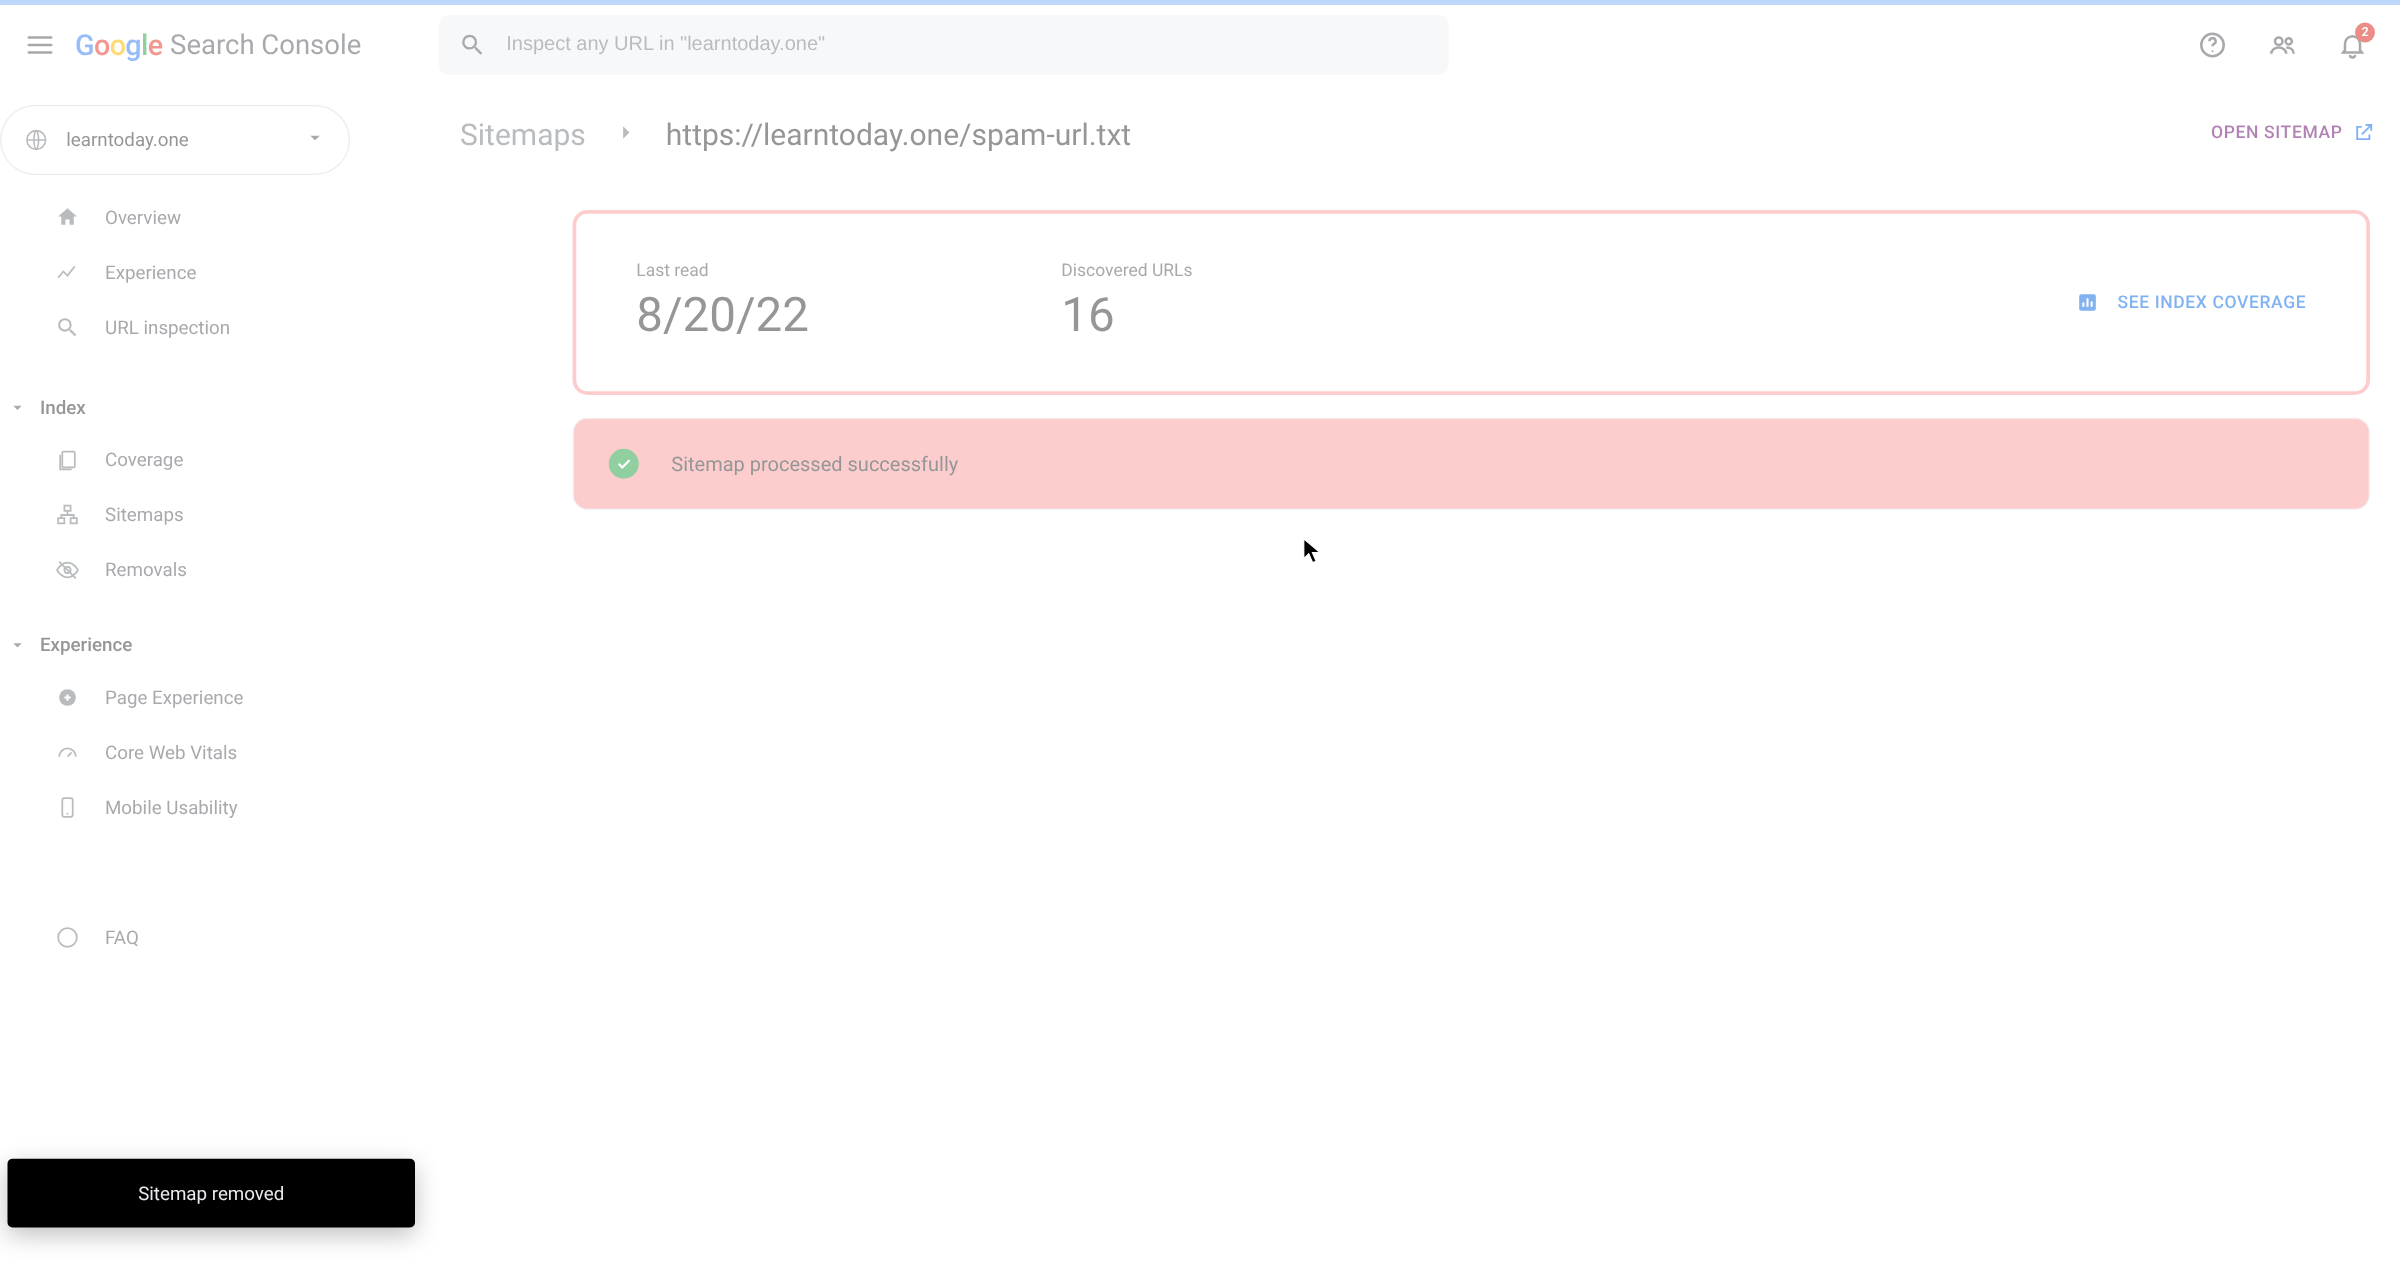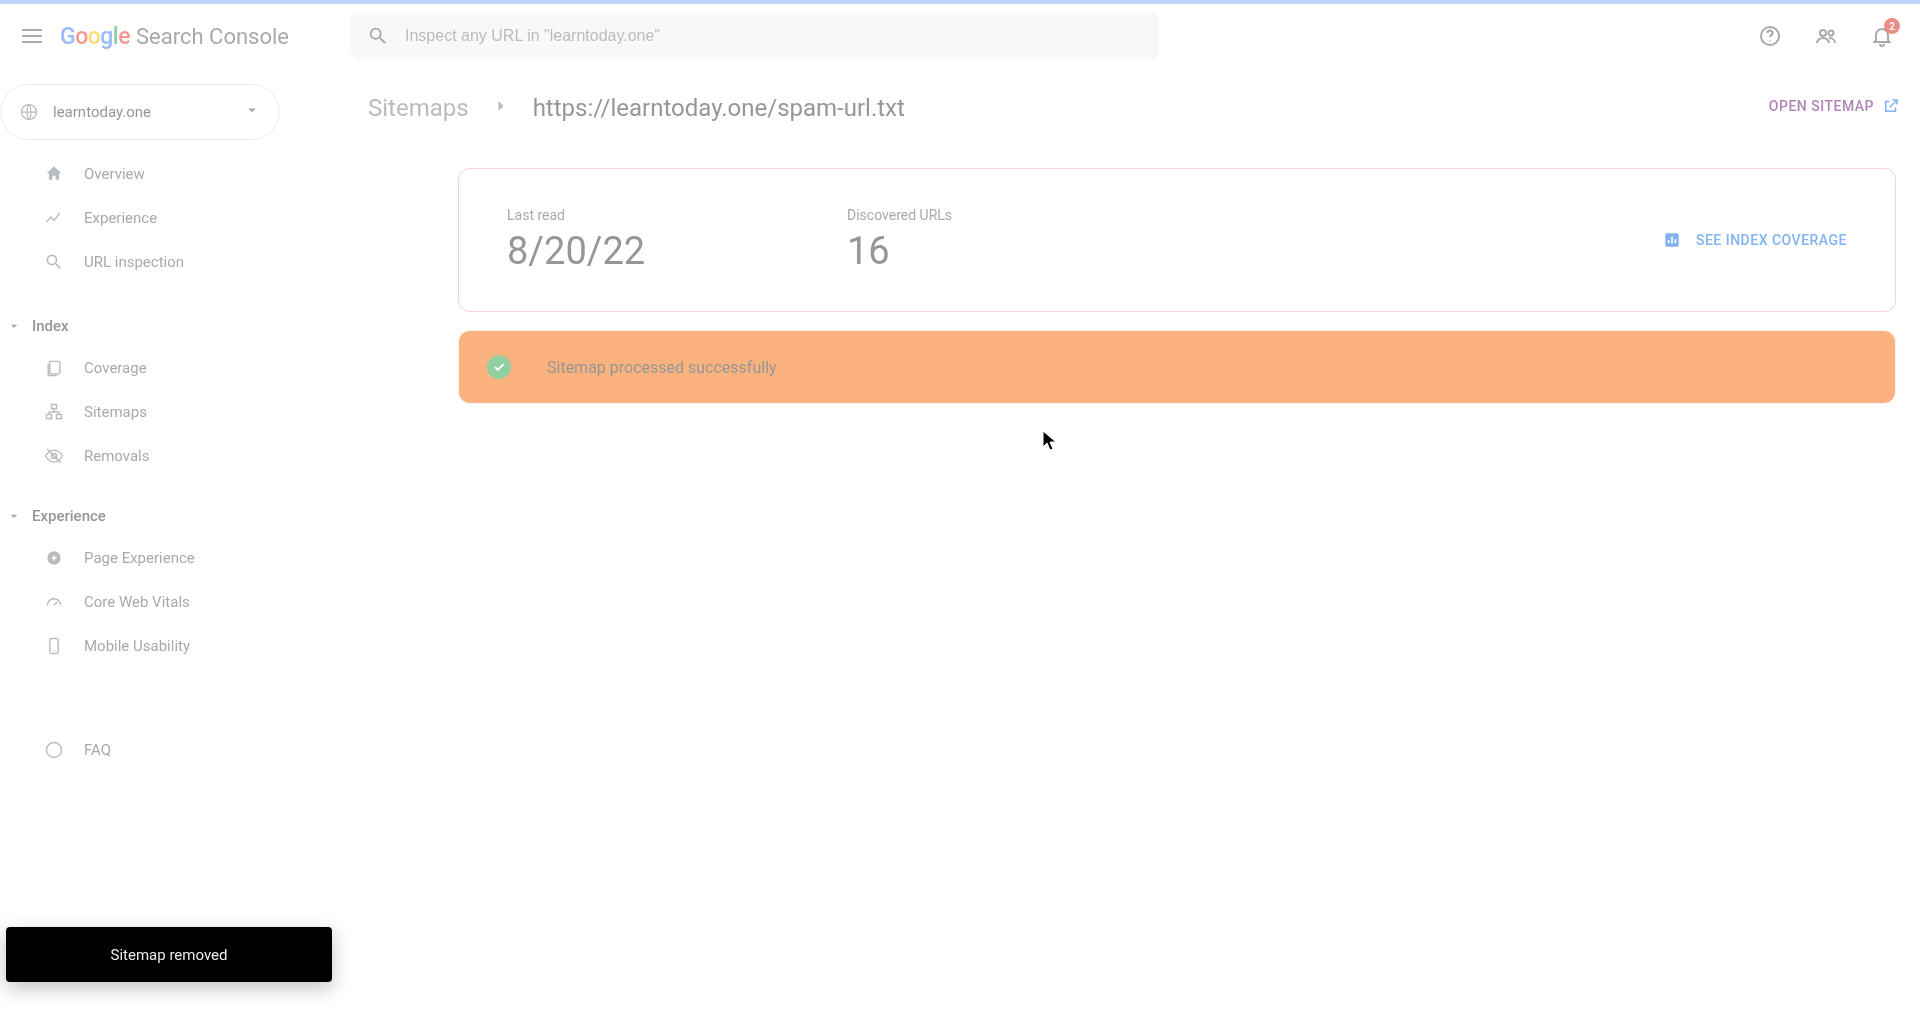--- a/index.html
+++ b/index.html
@@ -76,37 +76,37 @@
   .crumb-root { font-size:24px; color:#80868b; cursor:pointer; }
   .crumb-chev svg{width:20px;height:20px;fill:#80868b;}
   .crumb-curr { font-size:24px; color:#3c4043; }
   .open-sitemap {
     position:absolute; right:10px; top:2px; display:flex; align-items:center; gap:8px;
     color:#701a75; font-size:14px; font-weight:500; letter-spacing:0.5px; cursor:pointer; height:48px; padding:0 10px;
   }
   .open-sitemap svg{width:18px;height:18px;fill:none;stroke:#1a73e8;stroke-width:2;}
 
   .card {
-    background:#fff; border:1px solid #fca5a5; border-radius:12px;
+    background:#fff; border:3px solid #fca5a5; border-radius:12px;
     margin-top:32px; margin-left:90px; margin-right:0;
     display:flex; align-items:center; padding:38px 48px;
   }
   .metric { flex:0 0 340px; }
   .metric-label { font-size:14px; color:#5f6368; margin-bottom:6px; }
   .metric-value { font-size:38px; color:#3c4043; font-weight:400; }
   .card-action {
     margin-left:auto; display:flex; align-items:center; gap:14px;
     color:#1a73e8; font-size:14px; font-weight:500; letter-spacing:0.5px; cursor:pointer;
   }
   .card-action svg{width:20px;height:20px;fill:#1a73e8;}
 
   .status-card {
-    background:#f97316; border:1px solid #e8eaed; border-radius:12px;
+    background:#fca5a5; border:1px solid #e8eaed; border-radius:12px;
     margin-top:18px; margin-left:90px;
-    display:flex; align-items:center; height:74px; padding:0 28px; gap:36px;
+    display:flex; align-items:center; height:74px; padding:0 28px; gap:26px;
   }
   .status-icon{width:24px;height:24px;border-radius:50%;background:#34a853;display:flex;align-items:center;justify-content:center;}
   .status-icon svg{width:14px;height:14px;fill:none;stroke:#fff;stroke-width:3;}
   .status-text{font-size:16px;color:#3c4043;}
 
   
   .toast {
     position:absolute; left:6px; bottom:28px; width:326px; height:55px;
     background:#000000; color:#e8eaed; font-size:15px; border-radius:4px;
     display:flex; align-items:center; padding:0 24px;

